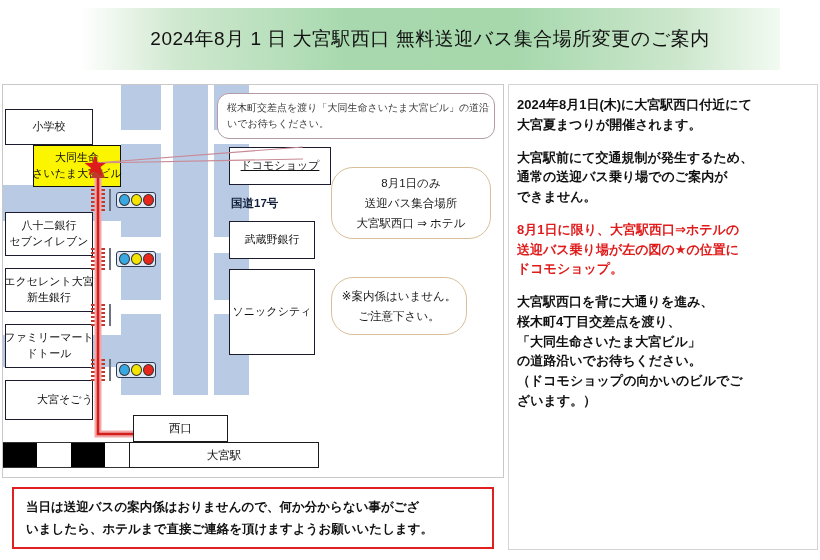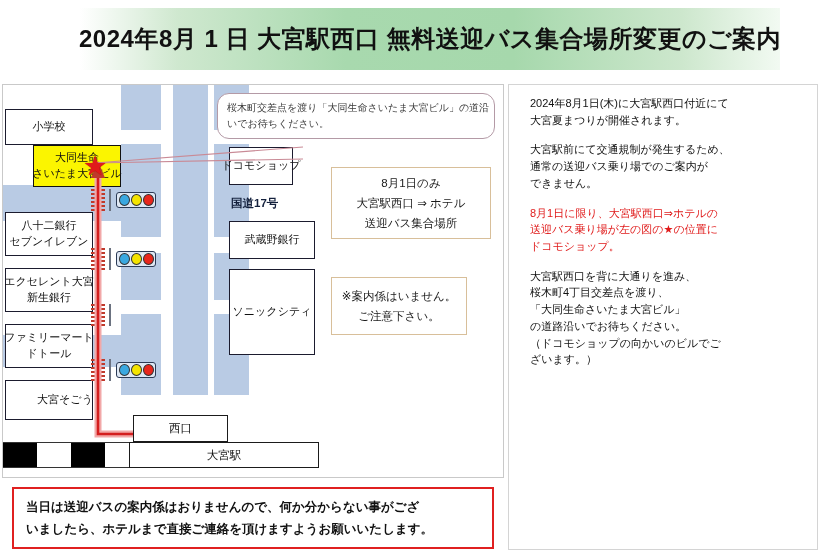--- a/index.html
+++ b/index.html
@@ -24,22 +24,22 @@
     width: 700px;
     height: 62px;
     background: linear-gradient(to right,
                 #ffffff 0%, #cfe8cf 14%, #a8d9ae 38%,
                 #a6d8ac 62%, #cde7cd 86%, #f2faf2 100%);
     display: flex;
     align-items: center;
     justify-content: center;
   }
   #title-text {
-    font-size: 24px;
-    font-weight: bold;
+    font-size: 19px;
+    font-weight: normal;
     letter-spacing: 0.5px;
     color: #111111;
     white-space: nowrap;
   }
 
   
   #map-panel {
     position: absolute;
     left: 2px;
     top: 84px;
@@ -171,21 +171,21 @@
     color: #3b3b3b;
     padding: 5px 9px;
   }
   .callout .ln { display: block; white-space: nowrap; }
   #callout-top { text-align: left; align-items: flex-start; }
 
   .infobox {
     position: absolute;
     background: #ffffff;
     border: 1.6px solid #d8bf9a;
-    border-radius: 0;
+    border-radius: 22px;
     box-sizing: border-box;
     display: flex;
     flex-direction: column;
     align-items: center;
     justify-content: center;
     font-size: 11.5px;
     line-height: 1.75;
     color: #1a1a1a;
     text-align: center;
   }
@@ -271,26 +271,25 @@
     background: #ffffff;
     border: 1px solid #d4d4d4;
     box-sizing: border-box;
     padding: 10px 8px 0 8px;
   }
   .para {
     margin: 0 0 13px 0;
   }
   .para .ln {
     display: block;
-    font-size: 11px;
-    font-weight: normal;
+    font-size: 13px;
+    font-weight: bold;
     line-height: 1.52;
     color: #111111;
     white-space: nowrap;
-    margin-left: 13px;
   }
   .para.red .ln { color: #e01b1b; }
 </style>
 </head>
 <body>
 
 <div id="title-banner">
   <div id="title-text">2024年8月 1 日 大宮駅西口 無料送迎バス集合場所変更のご案内</div>
 </div>
 
@@ -335,21 +334,21 @@
 
   <div class="bldg" style="left:2px; top:239px; width:88px; height:44px;text-align:center;">
     <span class="ln">ファミリーマート</span>
     <span class="ln">ドトール</span>
   </div>
 
   <div class="bldg" style="left:2px; top:295px; width:88px; height:40px;padding-left:32px;">
     <span class="ln">大宮そごう</span>
   </div>
 
-  <div class="bldg" style="left:226px; top:62px; width:64px; height:38px;">
+  <div class="bldg" style="left:226px; top:62px; width:102px; height:38px;text-decoration:underline;">
     <span class="ln">ドコモショップ</span>
   </div>
 
   <div class="bldg" style="left:226px; top:136px; width:86px; height:38px;">
     <span class="ln">武蔵野銀行</span>
   </div>
 
   <div class="bldg" style="left:226px; top:184px; width:86px; height:86px;">
     <span class="ln">ソニックシティ</span>
   </div>
@@ -398,22 +397,22 @@
 
   <div id="star-marker">★</div>
 
   <div class="callout" id="callout-top" style="left:214px; top:8px; width:278px; height:46px;">
     <span class="ln">桜木町交差点を渡り「大同生命さいたま大宮ビル」の道沿</span>
     <span class="ln">いでお待ちください。</span>
   </div>
 
   <div class="infobox" style="left:328px; top:82px; width:160px; height:72px;">
     <span class="ln">8月1日のみ</span>
+    <span class="ln">送迎バス集合場所</span>
     <span class="ln">大宮駅西口 ⇒ ホテル</span>
-    <span class="ln">送迎バス集合場所</span>
   </div>
 
   <div class="infobox" style="left:328px; top:192px; width:136px; height:58px;">
     <span class="ln">※案内係はいません。</span>
     <span class="ln">ご注意下さい。</span>
   </div>
 
   <div id="station-strip"></div>
   <div id="station-name-box">
     <span>大宮駅</span>

